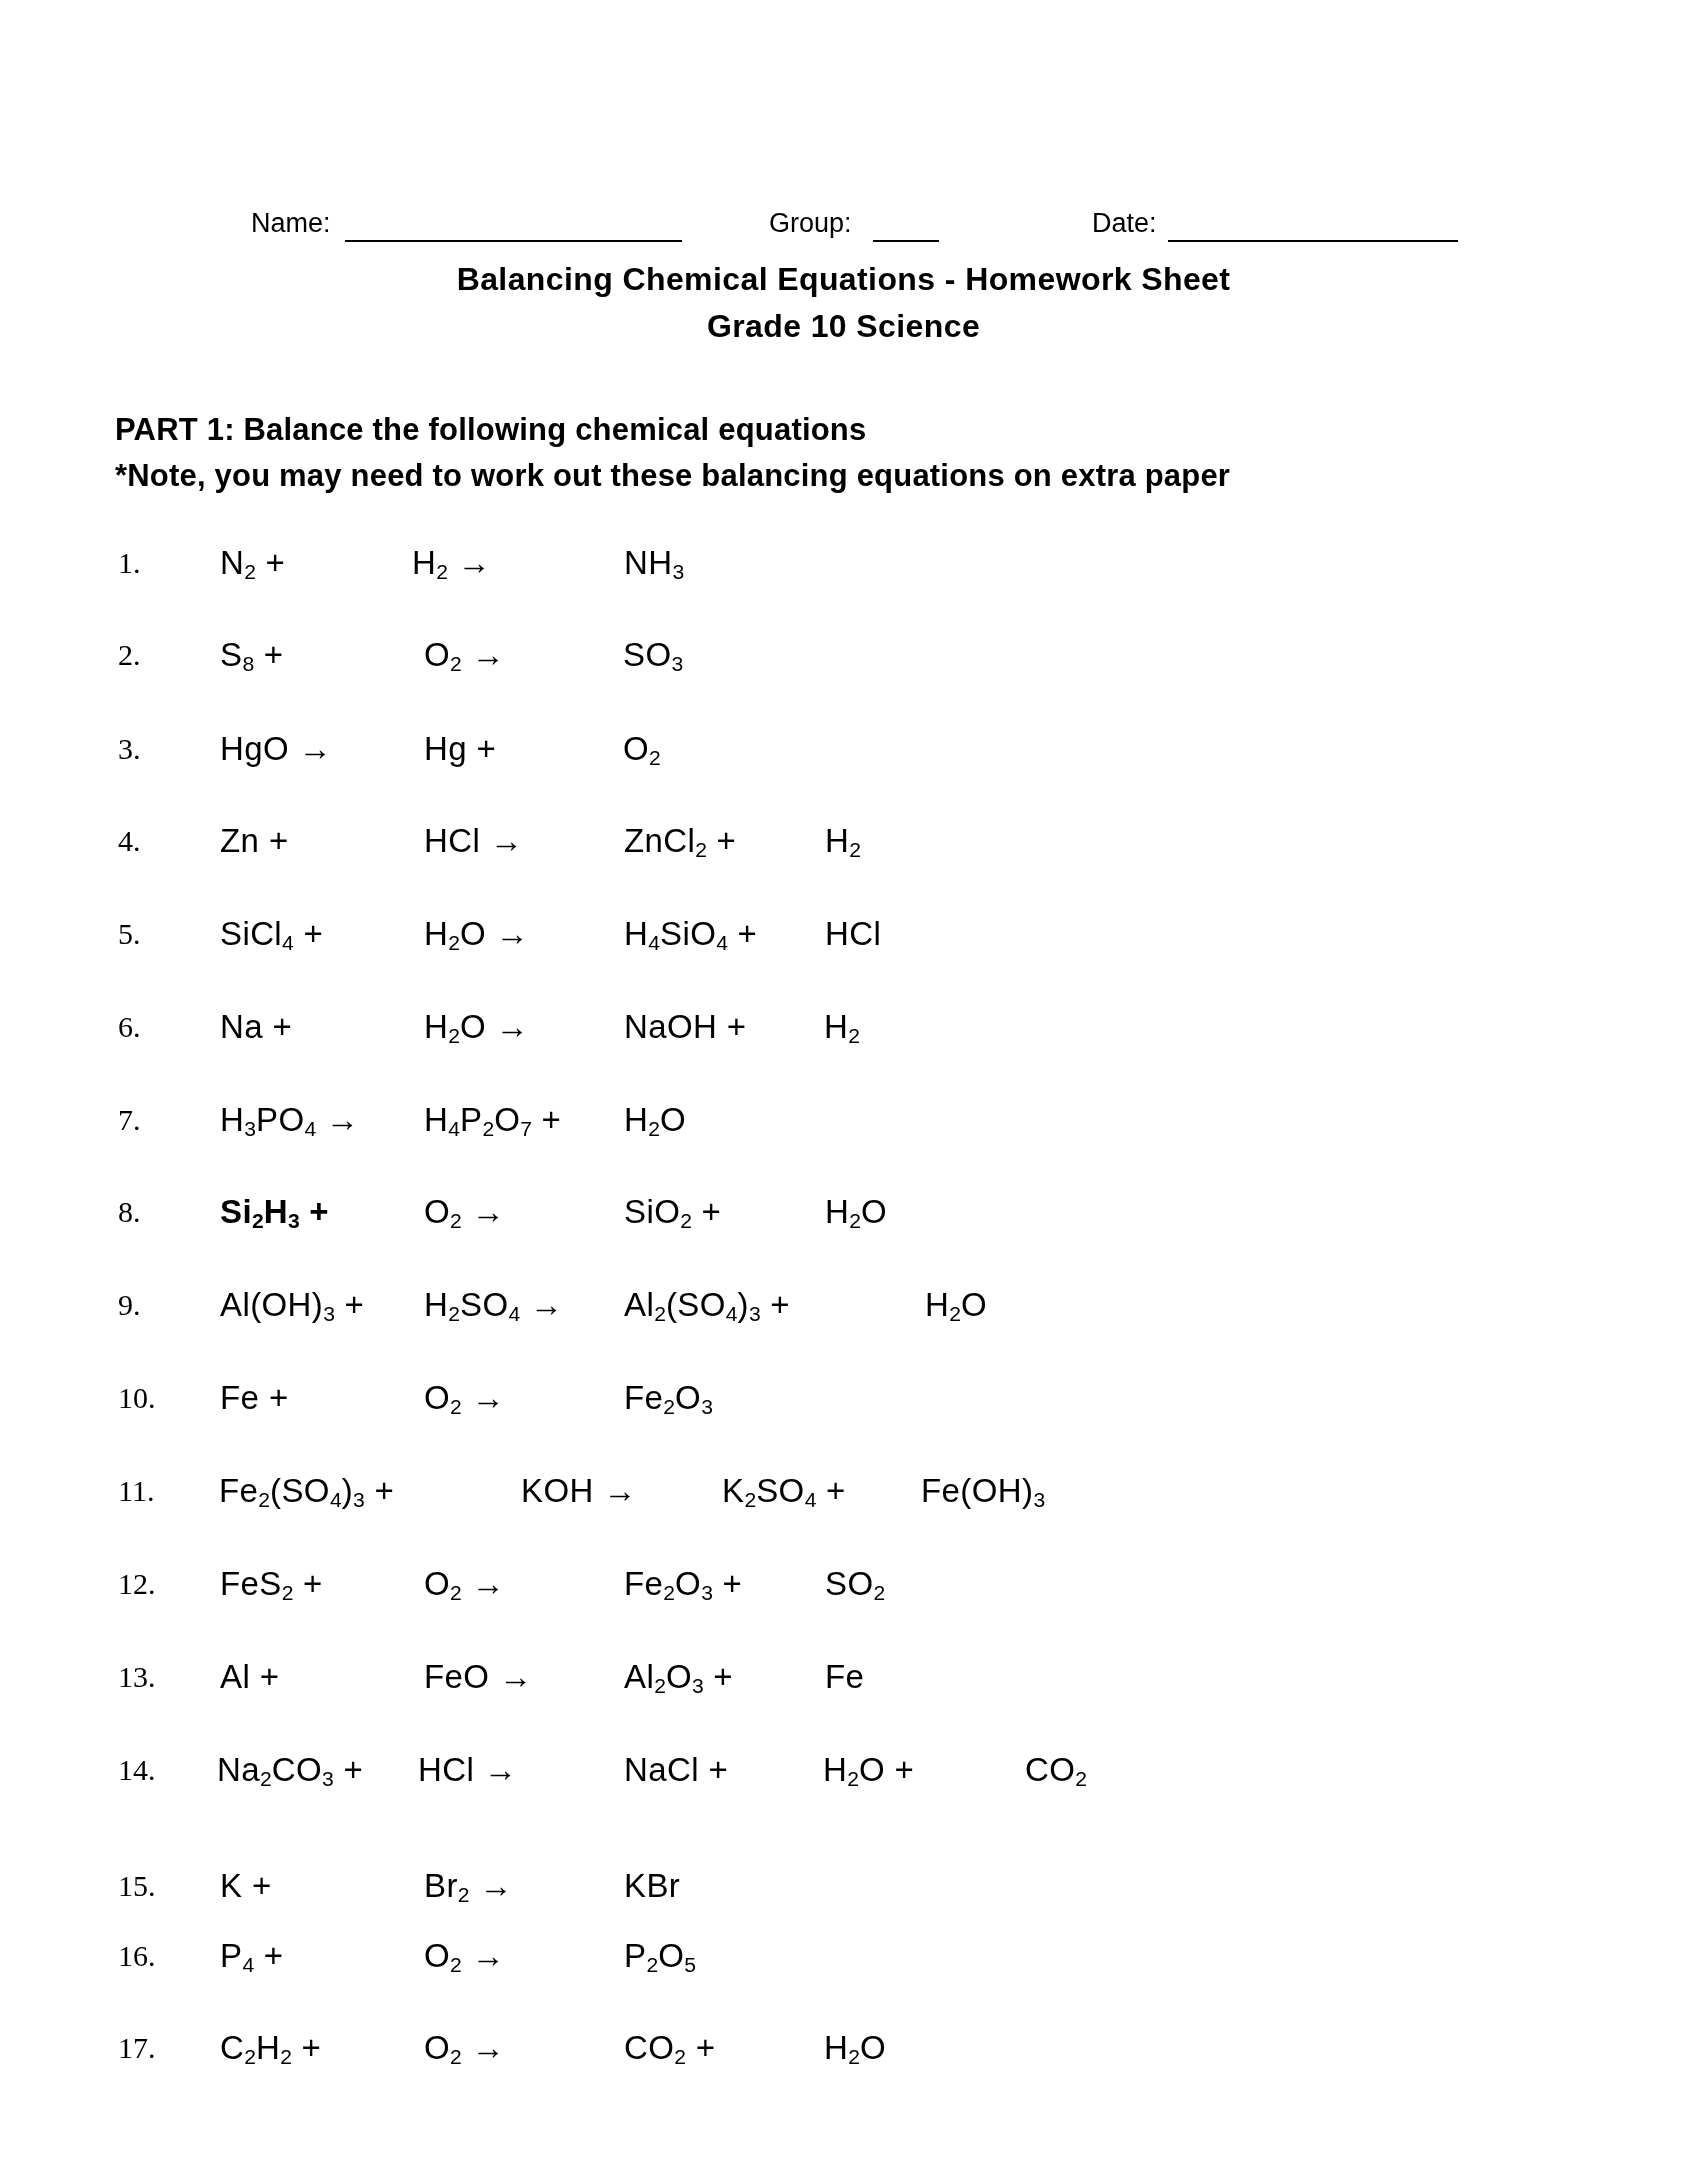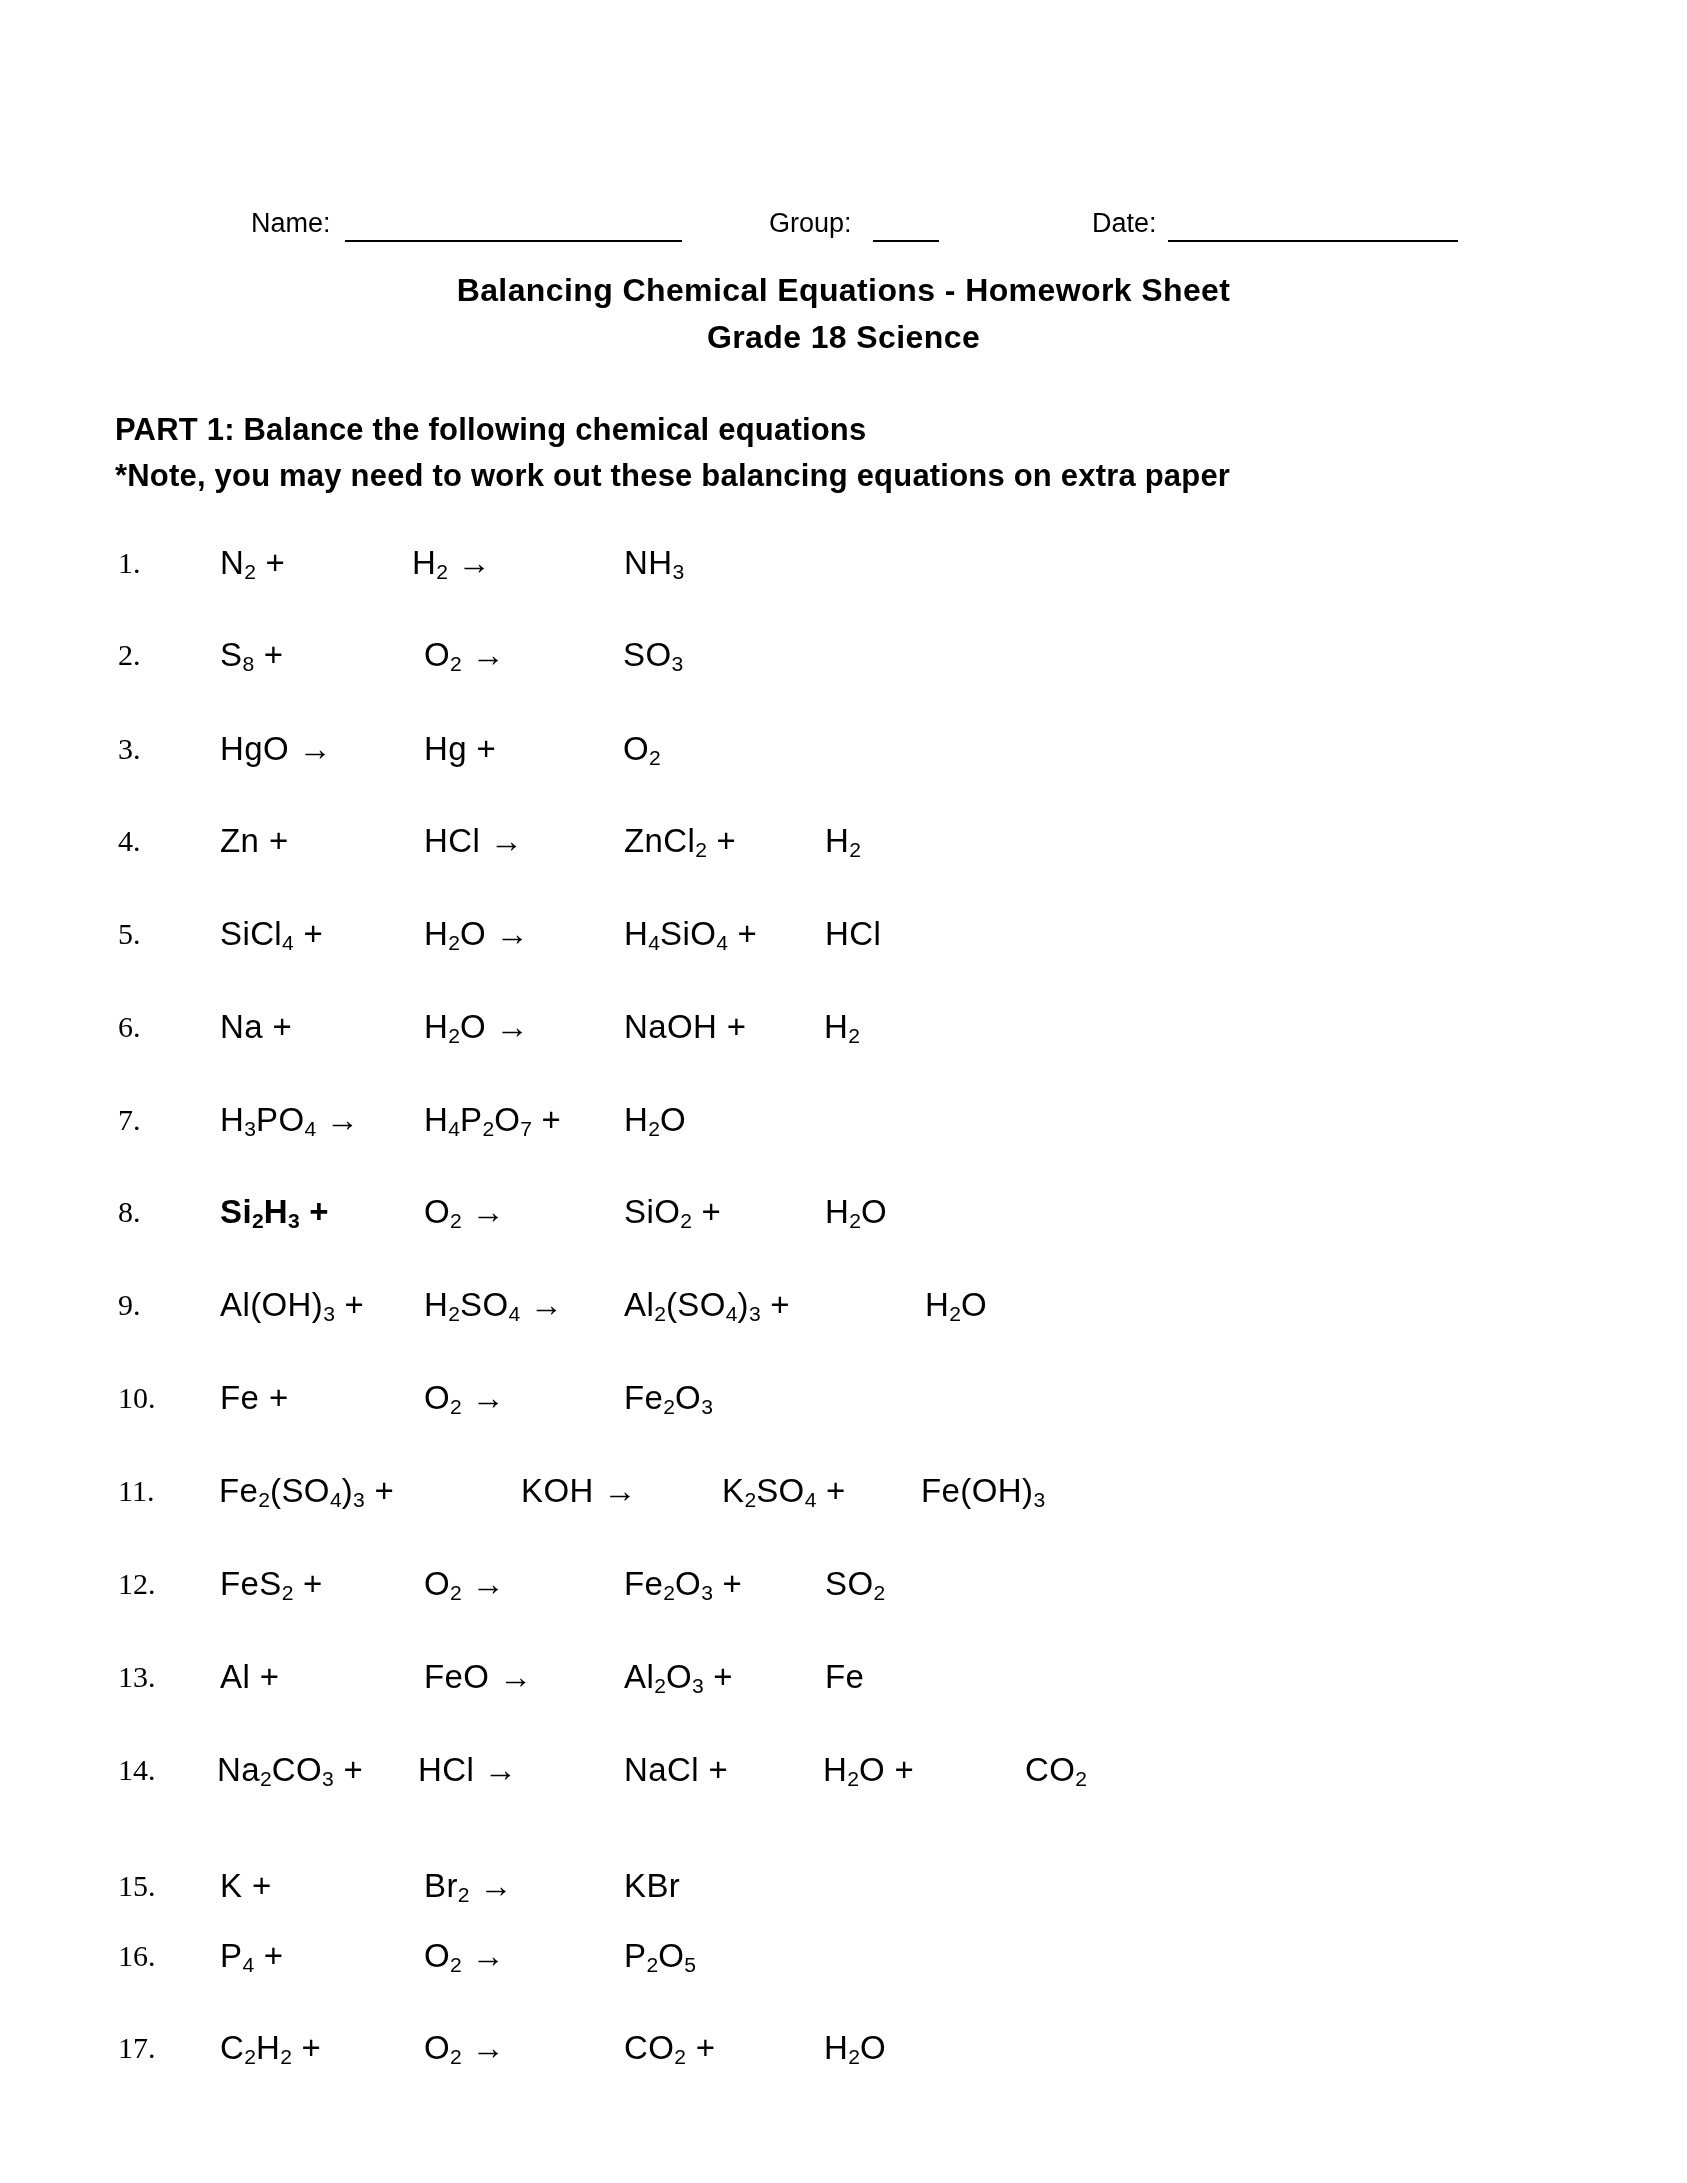--- a/index.html
+++ b/index.html
@@ -12,21 +12,21 @@
     color: #000000;
   }
   .page { position: absolute; inset: 0; background: #ffffff; }
 
   
   .header-fields { position: absolute; left: 0; top: 204px; width: 100%; height: 44px; }
   .hdr-label { position: absolute; top: 0; font-size: 27px; line-height: 38px; white-space: nowrap; }
   .hdr-blank { position: absolute; top: 0; height: 38px; border-bottom: 2.6px solid #000000; }
 
   
-  .title-block { position: absolute; left: 0; top: 267px; width: 100%; text-align: center; }
+  .title-block { position: absolute; left: 0; top: 256px; width: 100%; text-align: center; }
   .title-line { font-size: 32px; font-weight: bold; line-height: 47px; letter-spacing: 0.4px; }
 
   
   .part-block { position: absolute; left: 115px; top: 407px; }
   .part-line { font-size: 31px; font-weight: bold; line-height: 46px; white-space: nowrap; letter-spacing: 0.2px; }
 
   
   .equations { position: absolute; left: 0; top: 0; width: 100%; height: 100%; }
   .eq-row { position: absolute; left: 0; width: 100%; height: 45px; line-height: 42px; font-size: 33px; }
   .eq-num {
@@ -46,21 +46,21 @@
     <span class="hdr-label" style="left:251px">Name:</span>
     <span class="hdr-blank" style="left:345px; width:337px"></span>
     <span class="hdr-label" style="left:769px">Group:</span>
     <span class="hdr-blank" style="left:873px; width:66px"></span>
     <span class="hdr-label" style="left:1092px">Date:</span>
     <span class="hdr-blank" style="left:1168px; width:290px"></span>
   </div>
 
   <div class="title-block">
     <div class="title-line">Balancing Chemical Equations - Homework Sheet</div>
-    <div class="title-line">Grade 18 Science</div>
+    <div class="title-line">Grade 10 Science</div>
   </div>
 
   <div class="part-block">
     <div class="part-line">PART 1: Balance the following chemical equations</div>
     <div class="part-line">*Note, you may need to work out these balancing equations on extra paper</div>
   </div>
 
   <div class="equations">
       <div class="eq-row" style="top: 542px;">
         <span class="eq-num">1.</span>

